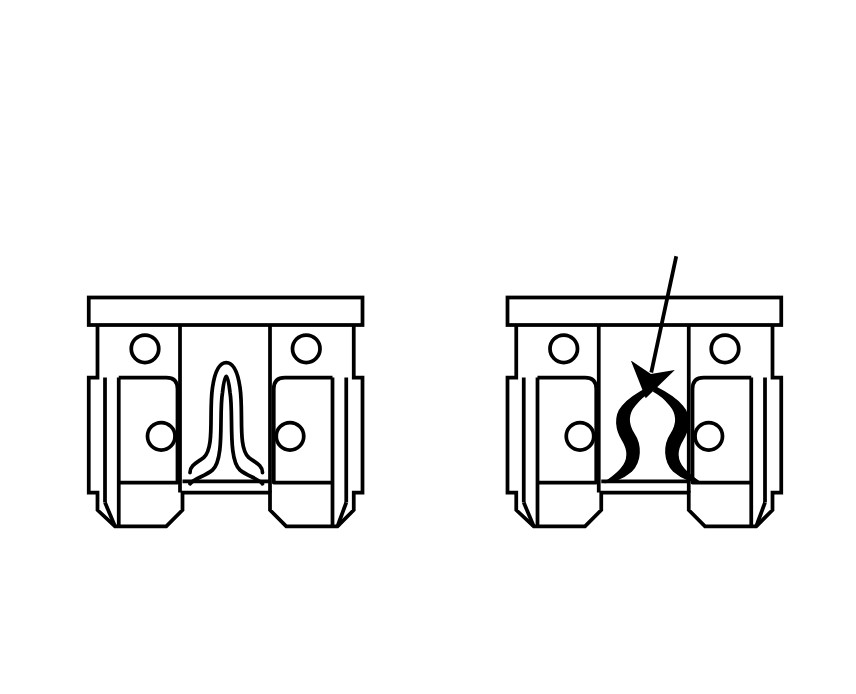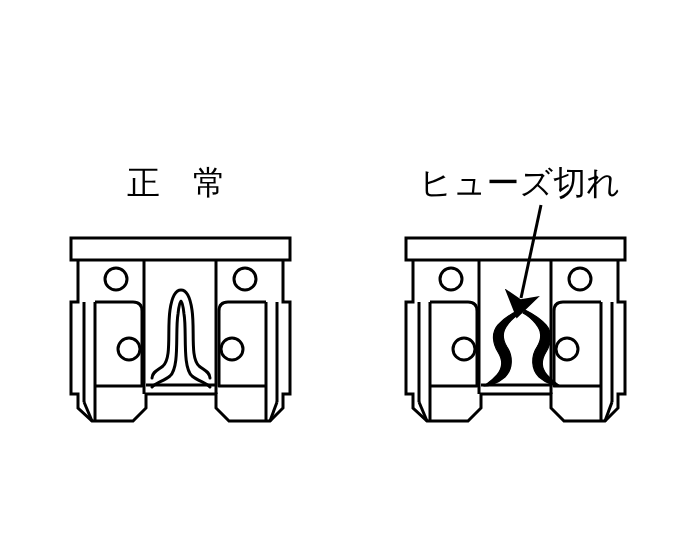--- a/index.html
+++ b/index.html
@@ -39,23 +39,21 @@
     left: 419px;
     top: 166px;
   }
   svg { display: block; }
 </style>
 </head>
 <body>
 
 <div id="figure-root">
 
-  <span class="label-text" id="label-normal">正　常</span>
 
-  <span class="label-text" id="label-blown">ヒューズ切れ</span>
 
   <svg width="685" height="555" viewBox="0 0 685 555" xmlns="http://www.w3.org/2000/svg">
 
     <defs>
 
       <g id="fuse-body">
 
         <rect x="71" y="238" width="219" height="22" fill="none" stroke="#000" stroke-width="3"></rect>
 
         <path d="M 78,260

